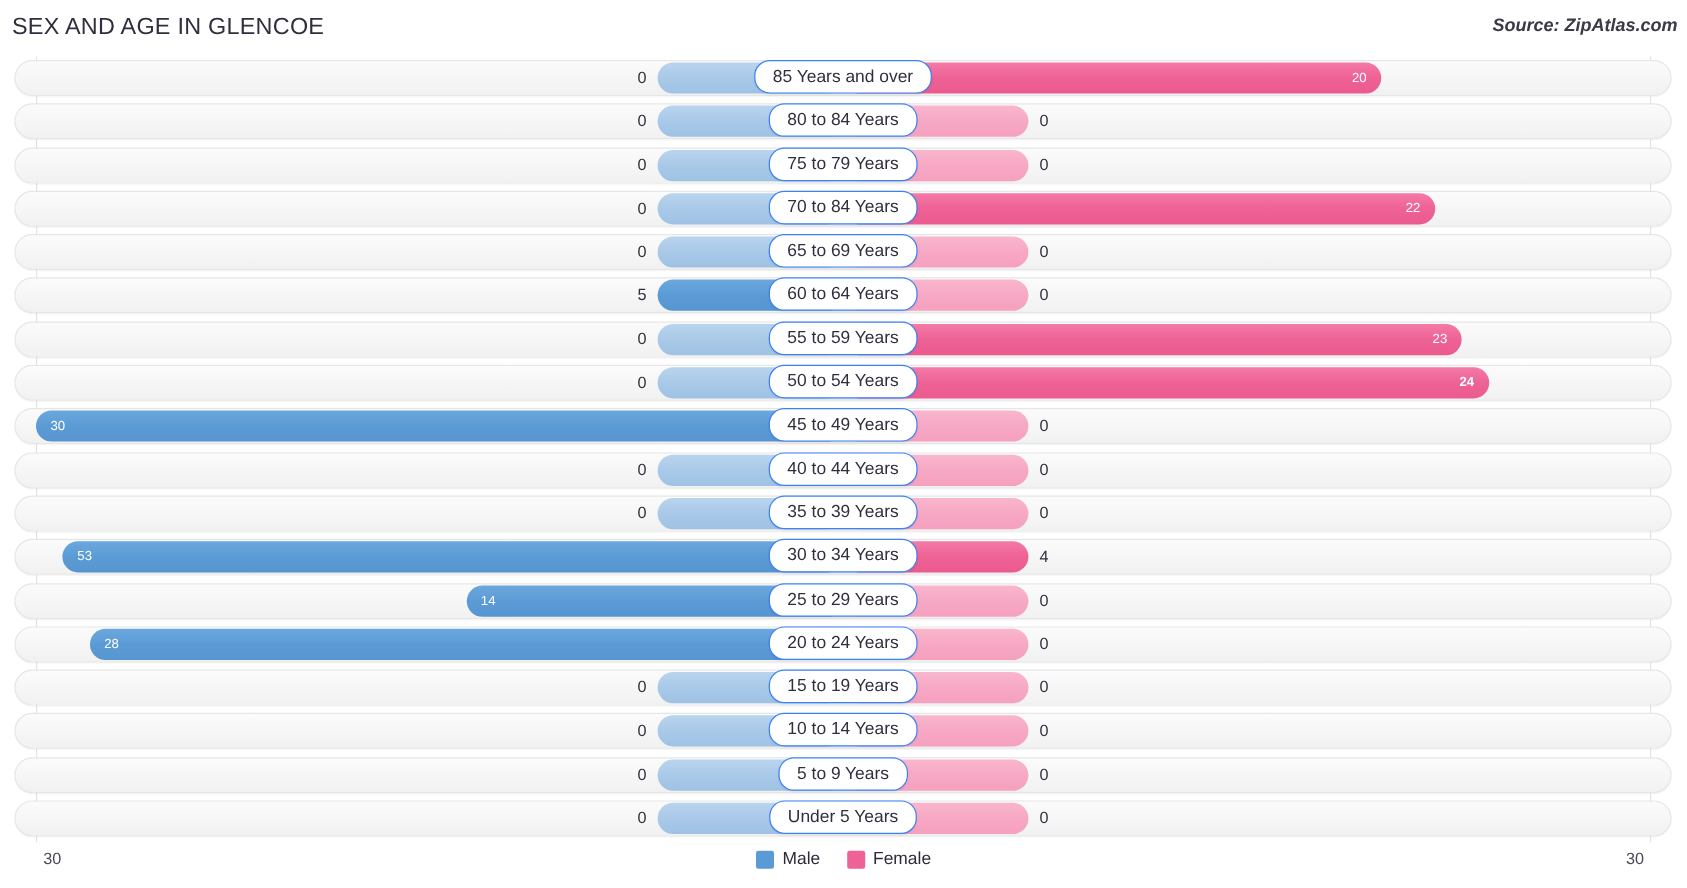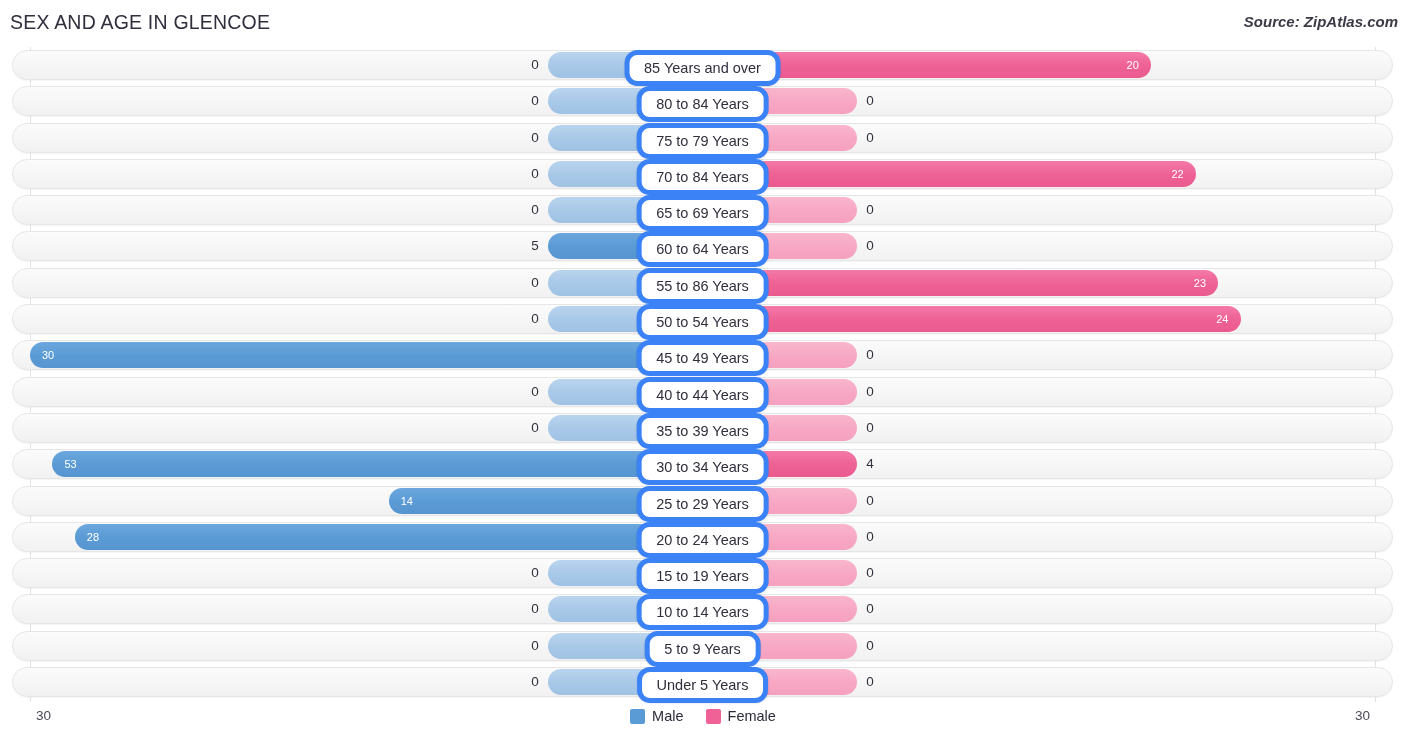--- a/index.html
+++ b/index.html
@@ -155,21 +155,21 @@
   
   .age-pill {
     position: absolute;
     left: 50%;
     top: 0;
     transform: translateX(-50%);
     height: 26px;
     line-height: 26px;
     padding: 0 15px;
     background: #ffffff;
-    border: 5px solid #3b82f6;
+    border: 1px solid #3b82f6;
     border-radius: 13px;
     font-size: 14.5px;
     color: #2f2f3d;
     white-space: nowrap;
     z-index: 6;
     box-shadow: 0 1px 2px rgba(0,0,0,.07);
   }
 
   
   .footer {
@@ -314,32 +314,32 @@
         <div class="field">
           <div class="half male">
             <span class="val-out" style="right: calc(23% + 9px);">0</span>
             <div class="bar male" style="width: 23%;"></div>
           </div>
           <div class="half female">
             <div class="bar female filled" style="width: 76.6667%; text-align: right;">
               <span class="val-in">23</span>
             </div>
           </div>
-          <div class="age-pill">55 to 86 Years</div>
-        </div>
-      </div>
-      <div class="row">
-        <div class="track"></div>
-        <div class="field">
-          <div class="half male">
-            <span class="val-out" style="right: calc(23% + 9px);">0</span>
-            <div class="bar male" style="width: 23%;"></div>
-          </div>
-          <div class="half female">
-            <div class="bar female filled" style="width: 80%;">
+          <div class="age-pill">55 to 59 Years</div>
+        </div>
+      </div>
+      <div class="row">
+        <div class="track"></div>
+        <div class="field">
+          <div class="half male">
+            <span class="val-out" style="right: calc(23% + 9px);">0</span>
+            <div class="bar male" style="width: 23%;"></div>
+          </div>
+          <div class="half female">
+            <div class="bar female filled" style="width: 80%; font-weight: bold;">
               <span class="val-in">24</span>
             </div>
           </div>
           <div class="age-pill">50 to 54 Years</div>
         </div>
       </div>
       <div class="row">
         <div class="track"></div>
         <div class="field">
           <div class="half male">

